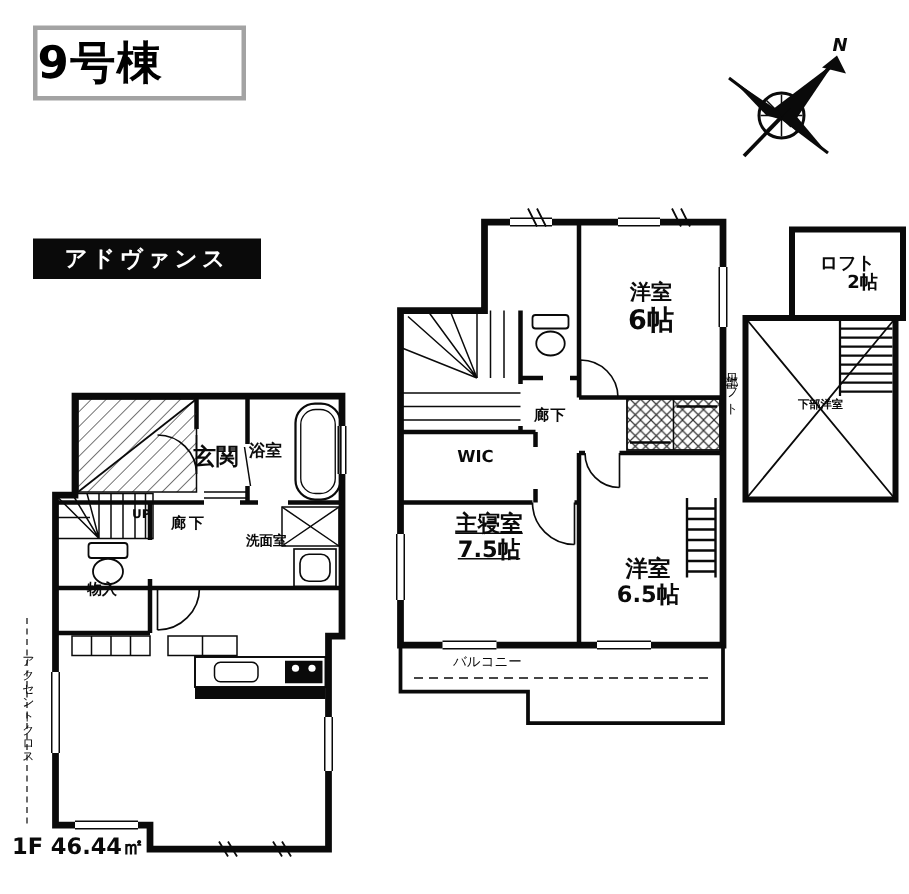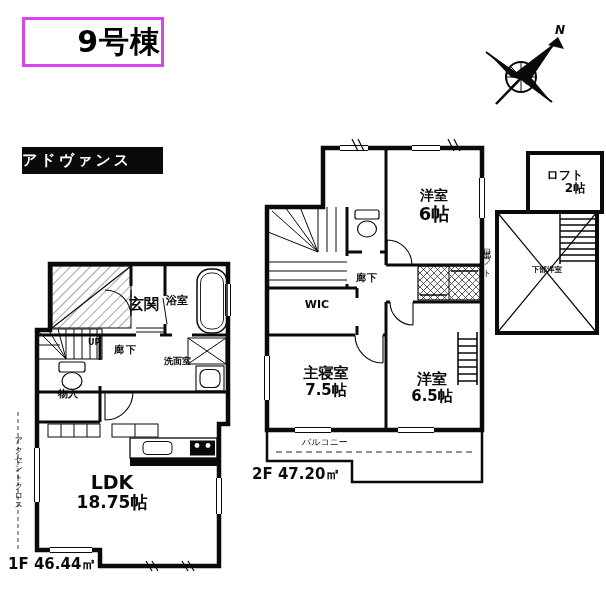--- a/index.html
+++ b/index.html
@@ -3,25 +3,25 @@
 <meta charset="utf-8">
 <style>
   html,body{margin:0;padding:0;background:#fff;}
   #stage{position:relative;width:606px;height:596px;background:#fff;overflow:hidden;
          font-family:"DejaVu Sans","Liberation Sans",sans-serif;}
   svg{position:absolute;left:0;top:0;}
   .lbl{position:absolute;font-weight:700;color:#0a0a0a;line-height:1.12;white-space:nowrap;}
   .c{text-align:center;}
   .vert{writing-mode:vertical-rl;text-orientation:upright;white-space:normal;}
   .two{display:flex;flex-direction:column;align-items:center;justify-content:center;}
-  #title-box{position:absolute;left:22px;top:17px;width:136px;height:44px;border:3px solid #d946ef;
-             display:flex;align-items:center;justify-content:flex-end;font-size:30px;font-weight:800;
+  #title-box{position:absolute;left:22px;top:17px;width:136px;height:44px;border:3px solid #a3a3a3;
+             display:flex;align-items:center;justify-content:flex-start;font-size:30px;font-weight:800;
              letter-spacing:1px;color:#000;}
-  #brand-box{position:absolute;left:22px;top:147px;width:141px;height:27px;background:#0a0a0a;
-             color:#fff;display:flex;align-items:center;font-size:15px;
+  #brand-box{position:absolute;left:22px;top:159px;width:152px;height:27px;background:#0a0a0a;
+             color:#fff;display:flex;align-items:center;justify-content:center;font-size:15px;
              font-weight:700;letter-spacing:3px;}
 </style>
 </head>
 <body>
 
 <div id="stage">
 
   <svg width="606" height="596" viewBox="0 0 606 596">
     <defs>
       <pattern id="hatch" width="7" height="7" patternUnits="userSpaceOnUse" patternTransform="rotate(45)">
@@ -223,43 +223,38 @@
   </div>
 
   <div class="lbl" style="left:555px;top:24px;font-size:12px;font-style:italic;">N</div>
 
   <div class="lbl" style="left:129px;top:296px;font-size:15px;">玄関</div>
   <div class="lbl" style="left:166px;top:295px;font-size:11px;">浴室</div>
   <div class="lbl" style="left:88px;top:339px;font-size:8px;text-align:right;">UP</div>
   <div class="lbl" style="left:114px;top:344px;font-size:10px;letter-spacing:2px;">廊下</div>
   <div class="lbl" style="left:164px;top:356px;font-size:9px;">洗面室</div>
   <div class="lbl" style="left:58px;top:388px;font-size:10px;">物入</div>
-  <div class="lbl two" style="left:62px;top:470px;width:100px;height:44px;">
-    <span style="font-size:19px;">LDK</span>
-    <span style="font-size:17px;">18.75帖</span>
-  </div>
   <div class="lbl" style="left:8px;top:556px;font-size:15px;">1F 46.44㎡</div>
   <div class="lbl vert" style="left:13px;top:432px;height:116px;font-size:8px;font-weight:400;">アクセントクロス</div>
 
   <div class="lbl two" style="left:388px;top:186px;width:92px;height:40px;">
     <span style="font-size:14px;">洋室</span>
     <span style="font-size:18px;">6帖</span>
   </div>
   <div class="lbl" style="left:356px;top:272px;font-size:10px;letter-spacing:1px;">廊下</div>
   <div class="lbl c" style="left:292px;top:299px;width:50px;font-size:11px;">WIC</div>
-  <div class="lbl two" style="left:281px;top:360px;width:90px;height:44px;">
+  <div class="lbl two" style="left:281px;top:336px;width:90px;height:44px;text-decoration:underline;">
     <span style="font-size:15px;">主寝室</span>
     <span style="font-size:15px;">7.5帖</span>
   </div>
   <div class="lbl two" style="left:392px;top:366px;width:80px;height:44px;">
     <span style="font-size:15px;">洋室</span>
     <span style="font-size:15px;">6.5帖</span>
   </div>
   <div class="lbl" style="left:302px;top:437px;font-size:9px;font-weight:400;">バルコニー</div>
-  <div class="lbl" style="left:252px;top:466px;font-size:15px;">2F 47.20㎡</div>
   <div class="lbl vert" style="left:482px;top:243px;height:62px;font-size:8.5px;font-weight:400;">上部ロフト</div>
 
   <div class="lbl two" style="left:528px;top:164px;width:74px;height:36px;">
     <span style="font-size:12px;">ロフト</span>
     <span style="font-size:12px;margin-left:20px;">2帖</span>
   </div>
   <div class="lbl c" style="left:517px;top:266px;width:60px;font-size:7.5px;">下部洋室</div>
 
 </div>
 

